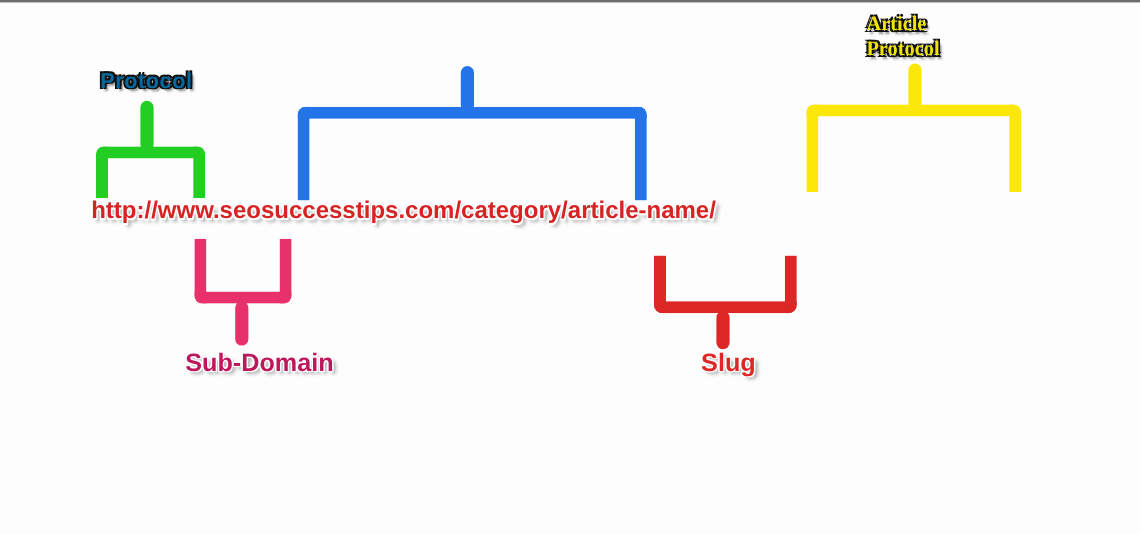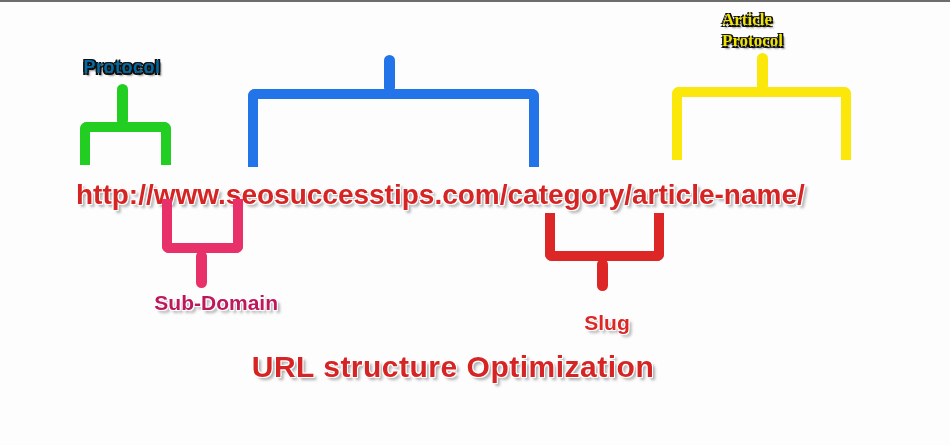--- a/index.html
+++ b/index.html
@@ -52,21 +52,21 @@
   .domain-stem     { left: 384px; top: 55px;  width: 11px;  height: 38px; }
   .domain-brkt     { left: 248px; top: 89px;  width: 291px; height: 78px; }
 
   
   .permalink-label { left: 722px; top: 9px;   font-size: 17px; line-height: 21px; text-align: left; }
   .permalink-label span { display: block; font-family: Liberation Serif, serif; }
   .permalink-stem  { left: 757px; top: 53px;  width: 11px;  height: 38px; }
   .permalink-brkt  { left: 672px; top: 87px;  width: 179px; height: 73px; border-width: 11px 11px 0 11px; }
 
   
-  .url-text { left: 76px; top: 179px; font-size: 28px; white-space: nowrap; }
+  .url-text { left: 76px; top: 165px; font-size: 20px; white-space: nowrap; }
 
   
   .subdomain-brkt  { left: 162px; top: 199px; width: 81px;  height: 54px; }
   .subdomain-stem  { left: 196px; top: 251px; width: 11px;  height: 37px; }
   .subdomain-label { left: 128px; top: 291px; width: 150px; text-align: center; font-size: 21px; }
 
   
   .slug-brkt  { left: 545px; top: 213px; width: 119px; height: 48px; }
   .slug-stem  { left: 597px; top: 259px; width: 11px;  height: 32px; }
   .slug-label { left: 558px; top: 291px; width: 98px;  text-align: center; font-size: 21px; }
@@ -96,17 +96,16 @@
   <div class="bracket down permalink-brkt" style="border-color: rgb(251, 232, 10);"></div>
 
   <div class="lbl url-text white-outline" style="color: rgb(214, 36, 36);">http://www.seosuccesstips.com/category/article-name/</div>
 
   <div class="bracket up subdomain-brkt" style="border-color: rgb(232, 48, 106);"></div>
   <div class="stem subdomain-stem" style="background-color: rgb(232, 48, 106);"></div>
   <div class="lbl subdomain-label white-outline" style="color: #be185d; text-align: right;">Sub-Domain</div>
 
   <div class="bracket up slug-brkt" style="border-color: rgb(221, 38, 38);"></div>
   <div class="stem slug-stem" style="background-color: rgb(221, 38, 38);"></div>
-  <div class="lbl slug-label white-outline" style="color: rgb(221, 38, 38); margin-top: 20px;">Slug</div>
+  <div class="lbl slug-label white-outline" style="color: rgb(221, 38, 38);">Slug</div>
 
-  <div class="lbl main-title white-outline" style="color: rgb(214, 36, 36);">URL structure Optimization</div>
 
 </div>
 
 </body></html>

